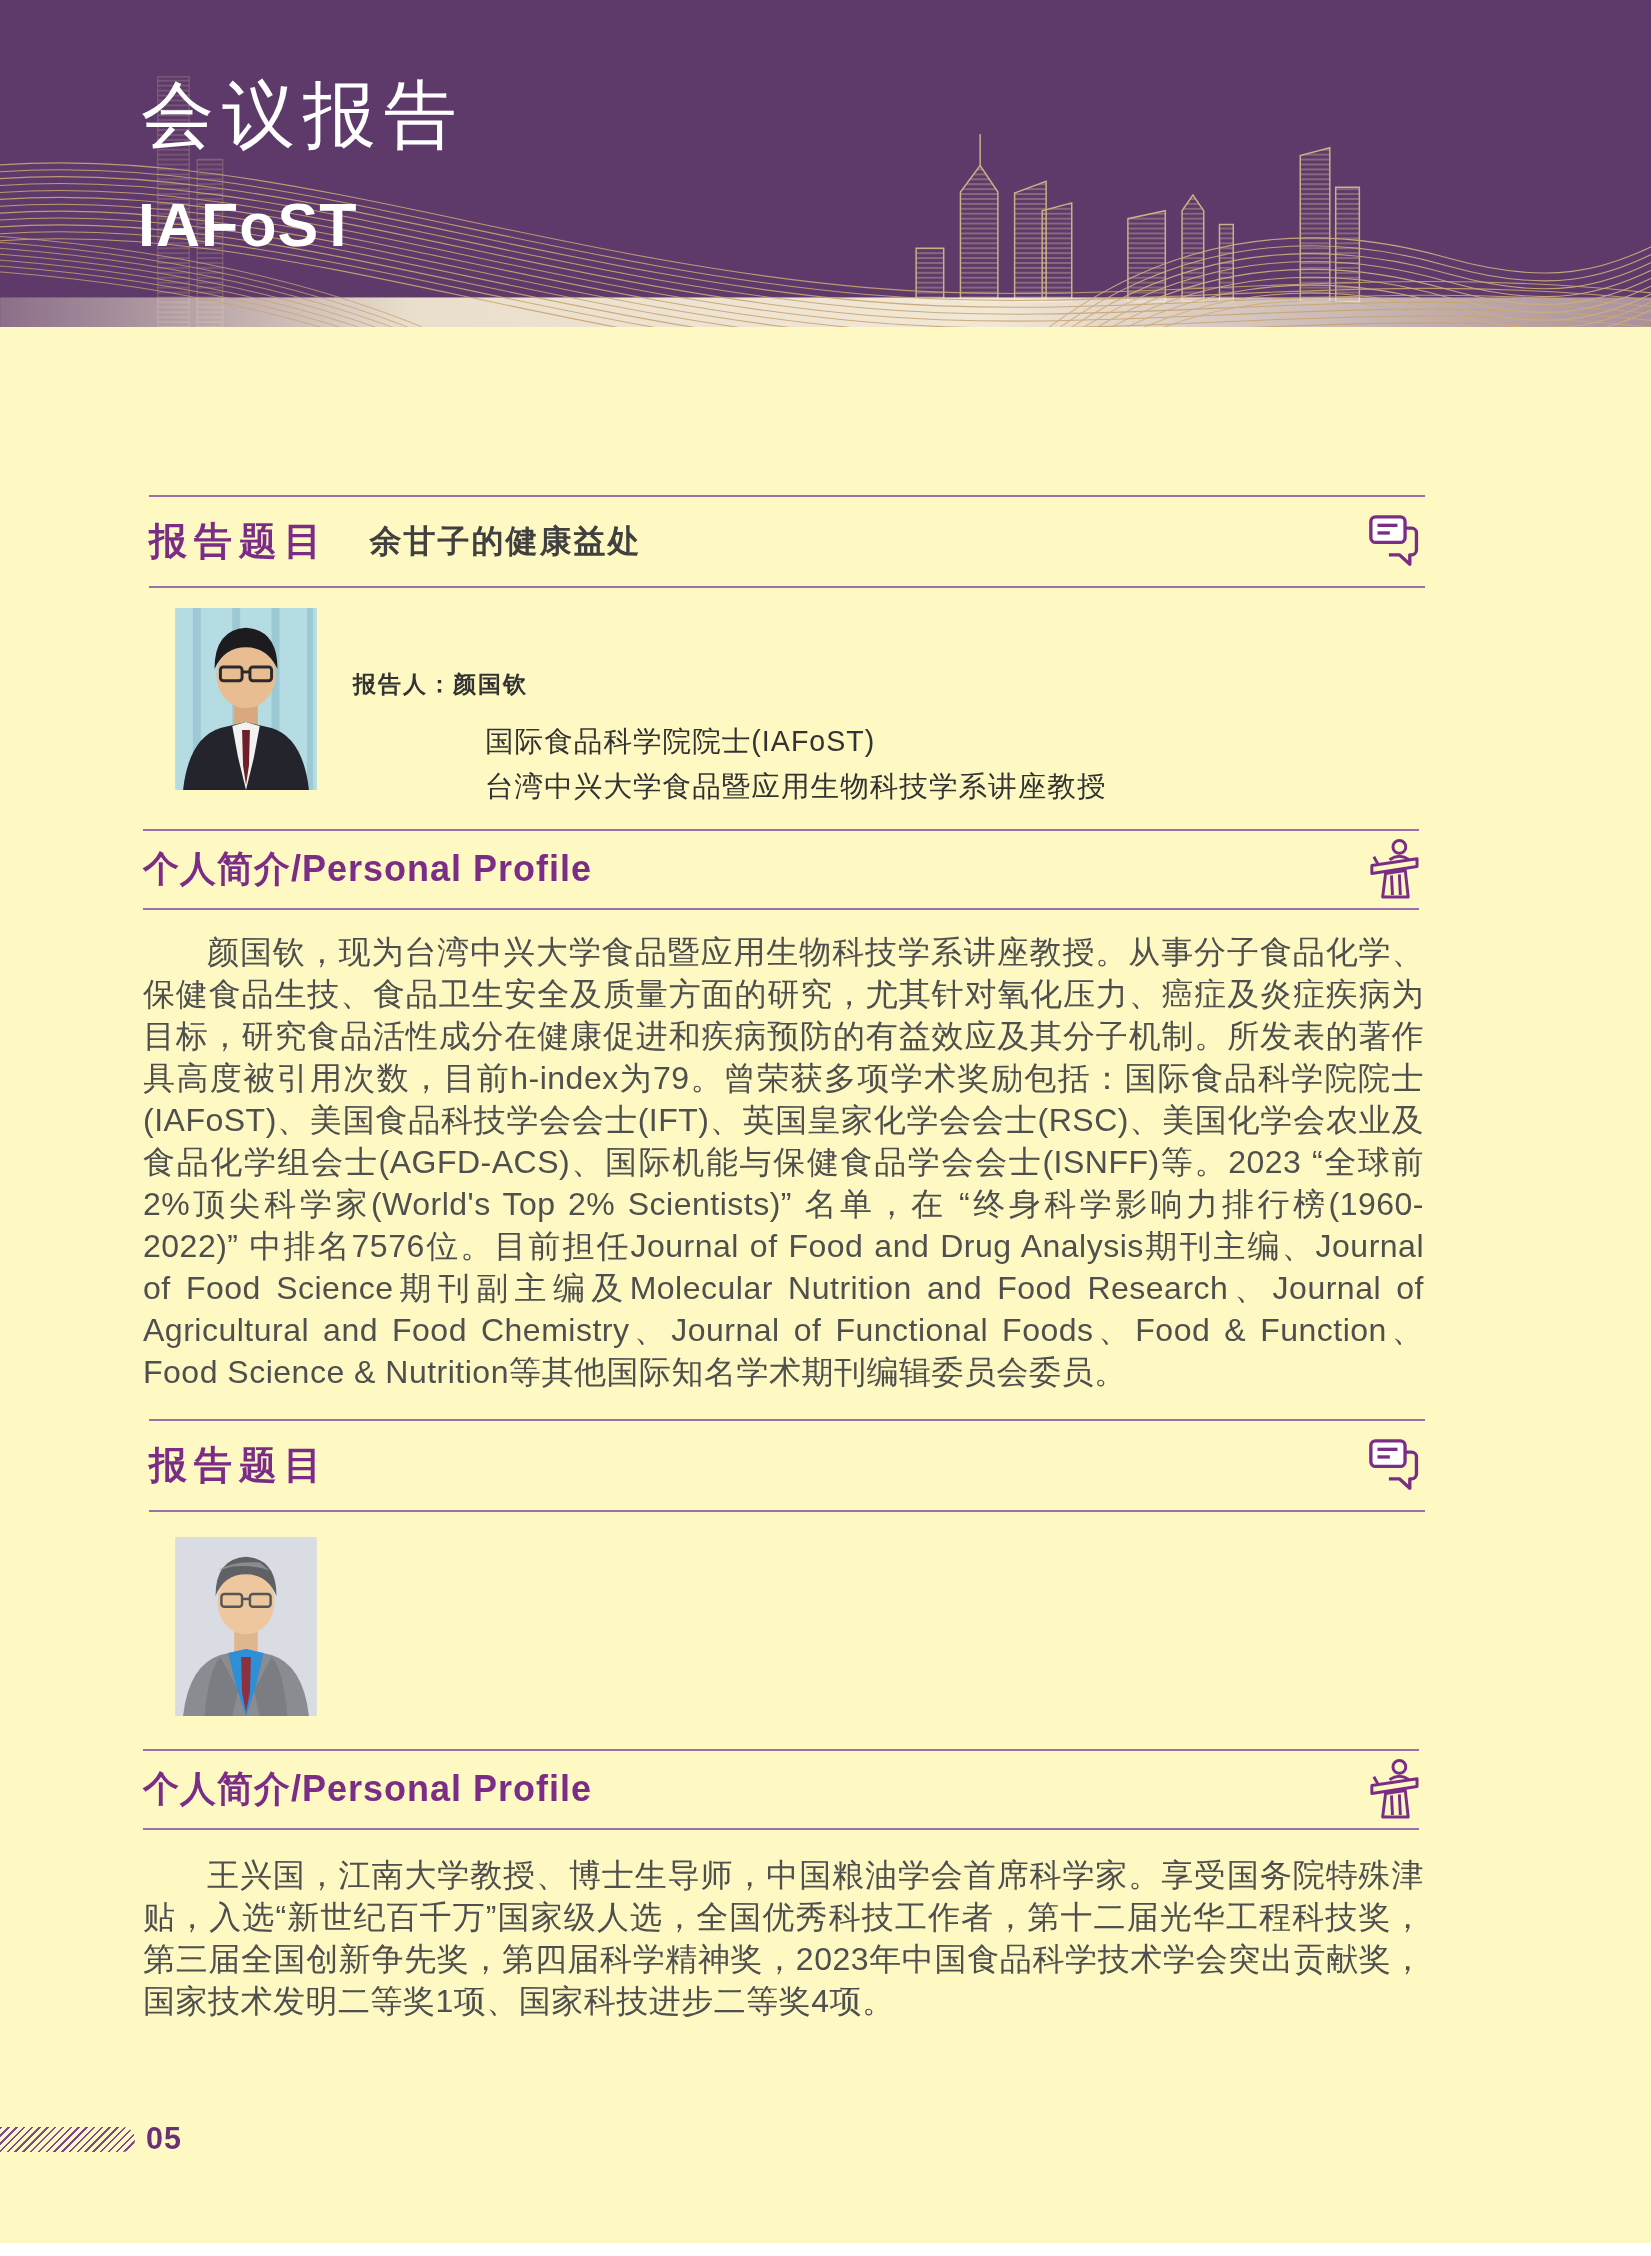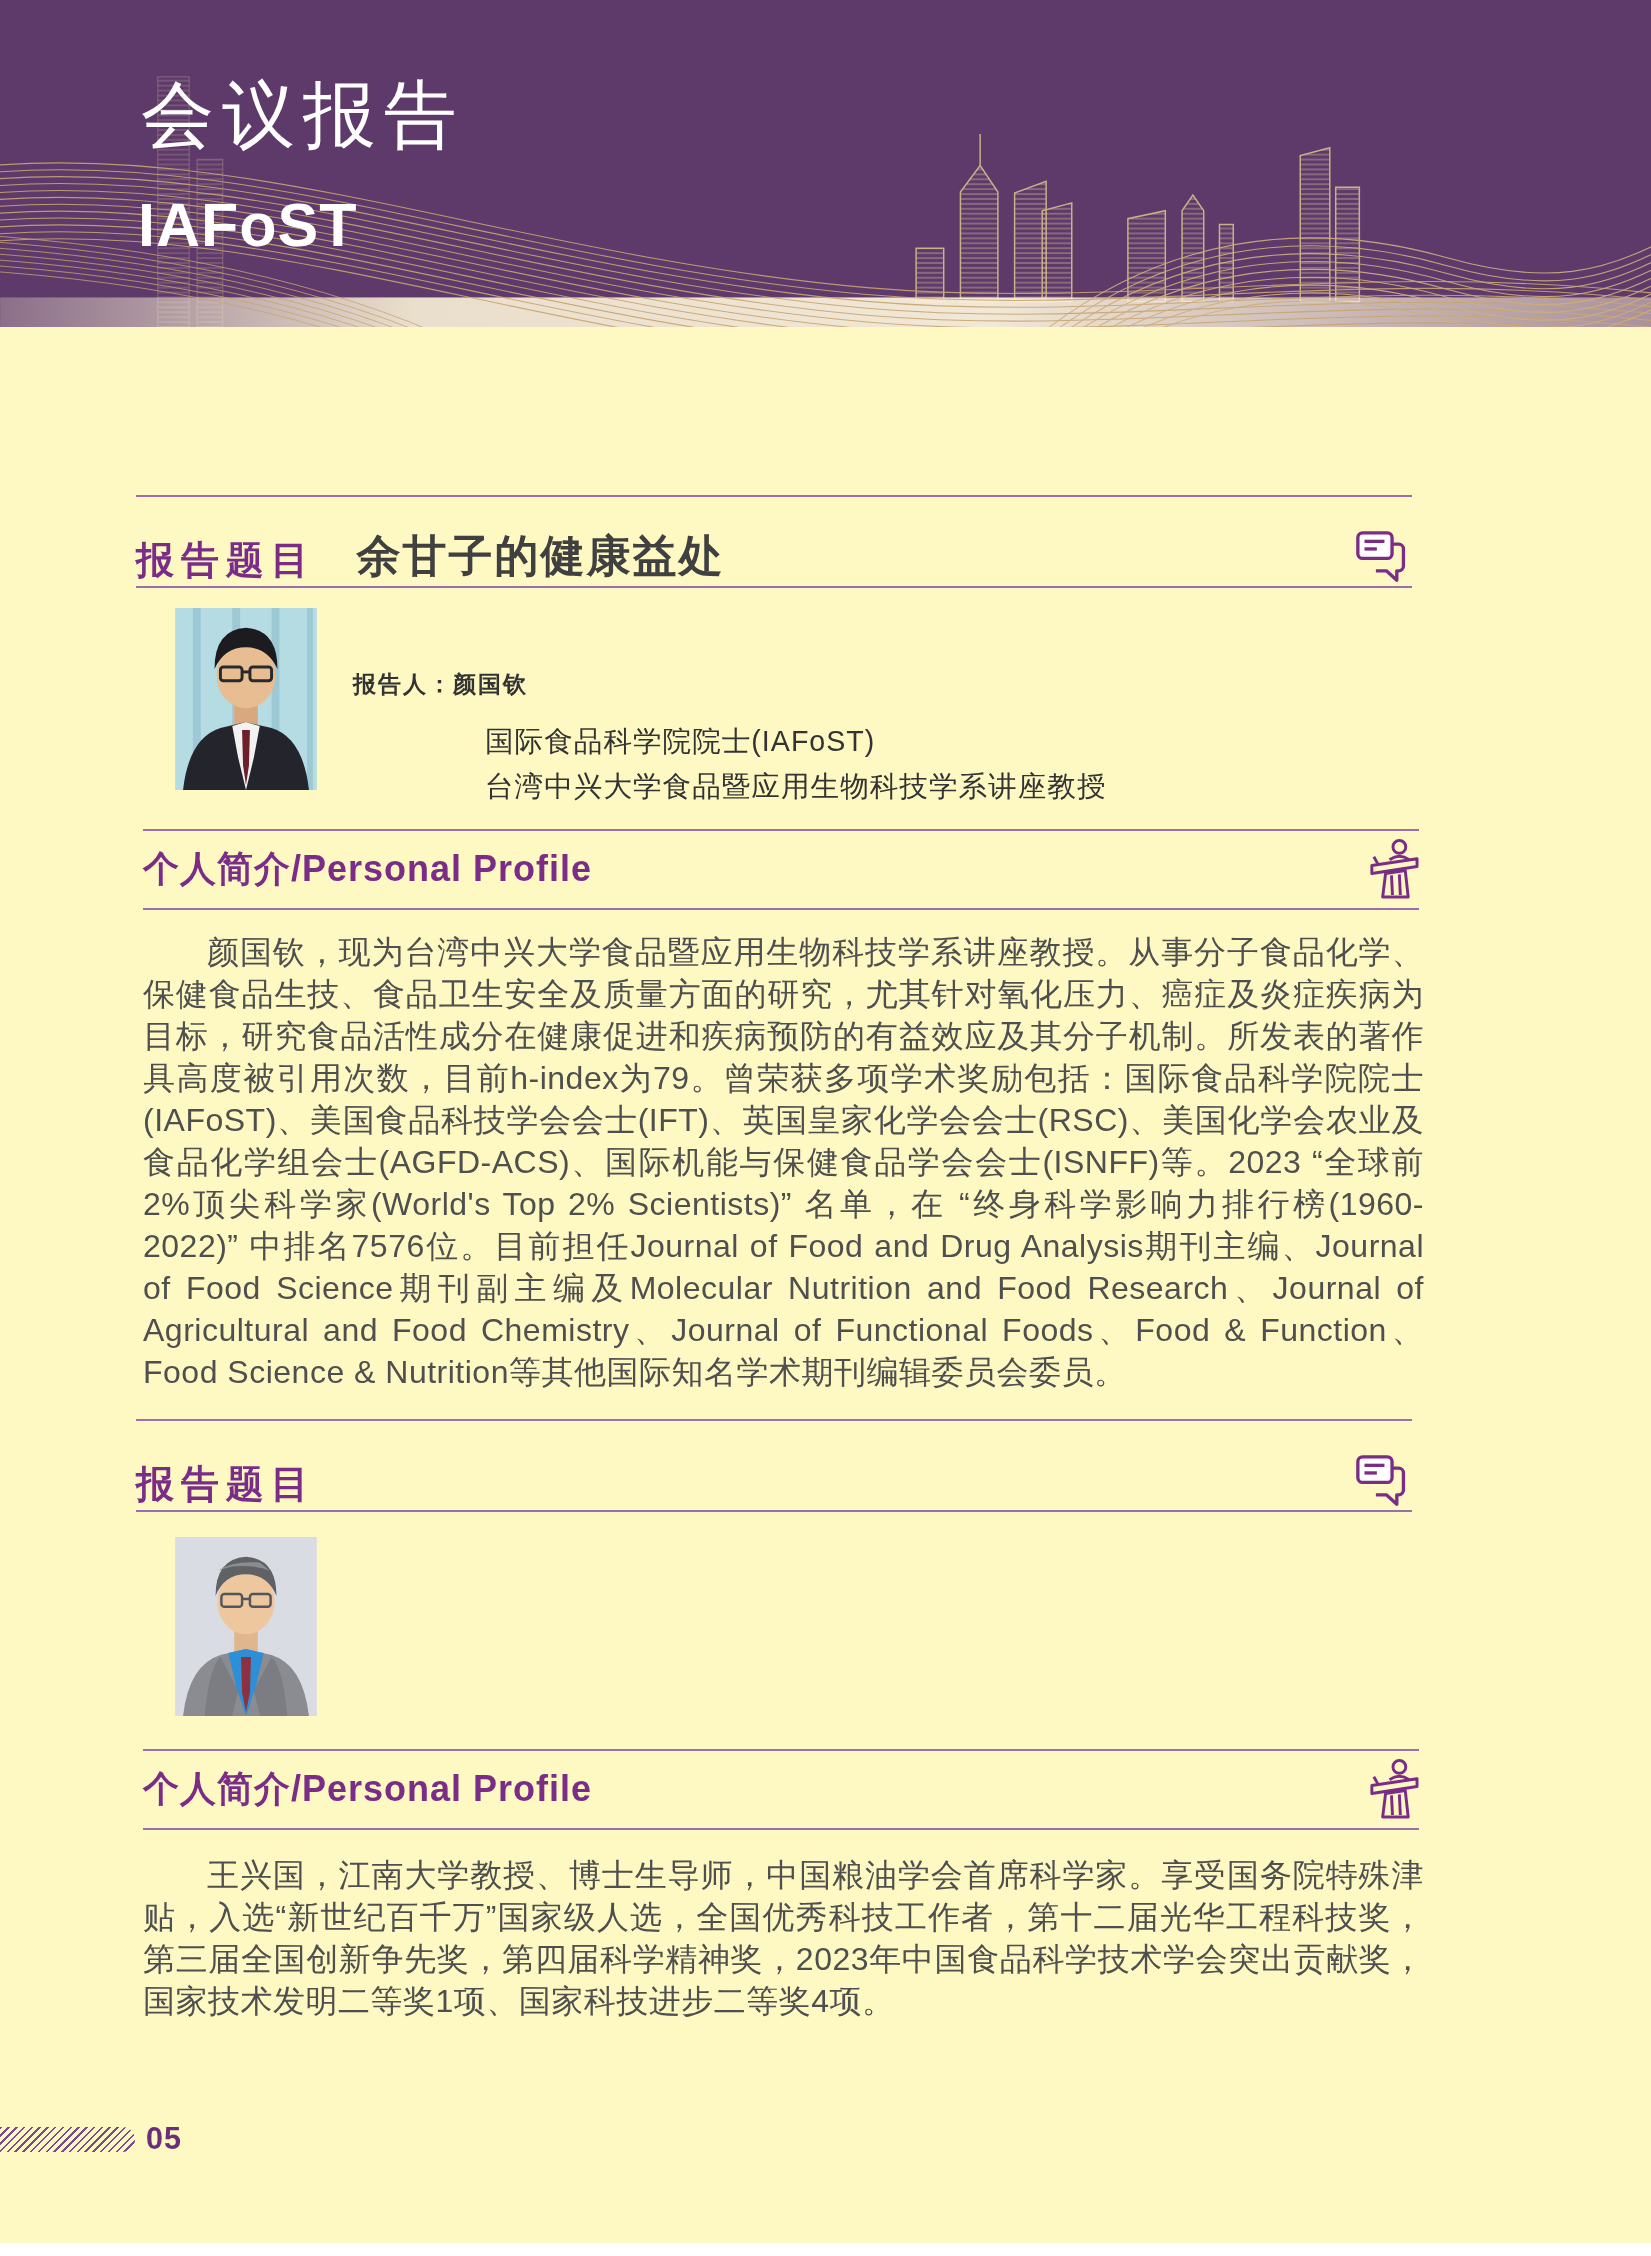--- a/index.html
+++ b/index.html
@@ -7,26 +7,26 @@
     position:relative;width:1652px;height:2243px;background:#fef9c3;overflow:hidden;
     font-family:"Liberation Sans","DejaVu Sans",sans-serif;color:#3a3a3a;
   }
   
   .banner{position:absolute;left:0;top:0;width:1652px;height:327px;background:#5e3a6b;overflow:hidden;}
   .banner-art{position:absolute;left:0;top:0;width:1652px;height:327px;}
   .title-zh{position:absolute;left:141px;top:77px;font-size:73px;line-height:1.05;color:#ffffff;font-weight:400;letter-spacing:7.9px;}
   .title-en{position:absolute;left:138px;top:195px;font-size:61px;line-height:1.0;color:#ffffff;font-weight:700;letter-spacing:1px;}
   
   .section-head{
-    position:absolute;left:136px;width:1276px;height:93px;
+    position:absolute;left:149px;width:1276px;height:93px;
     border-top:2px solid #9b6fae;border-bottom:2px solid #9b6fae;
-    display:flex;align-items:flex-end;box-sizing:border-box;
+    display:flex;align-items:center;box-sizing:border-box;
   }
   .head-label{color:#7b2c86;font-weight:700;font-size:38px;letter-spacing:6.9px;white-space:nowrap;}
-  .head-title{color:#404040;font-weight:700;font-size:44px;margin-left:41px;letter-spacing:2px;white-space:nowrap;}
+  .head-title{color:#404040;font-weight:700;font-size:32px;margin-left:41px;letter-spacing:2px;white-space:nowrap;}
   .head-icon{margin-left:auto;width:57px;height:57px;flex:0 0 auto;}
   
   .speaker-photo{position:absolute;left:175px;width:142px;overflow:hidden;}
   .speaker-info{position:absolute;left:353px;}
   .speaker-name-line{font-size:23px;font-weight:700;color:#333333;letter-spacing:2px;line-height:37px;margin-bottom:15.8px;white-space:nowrap;margin-top:31px;}
   .speaker-aff{font-size:28.6px;font-weight:400;color:#333333;letter-spacing:1px;line-height:45px;margin-left:132px;white-space:nowrap;}
   
   .profile-head{
     position:absolute;left:143px;width:1276px;height:81px;
     border-top:2px solid #9b6fae;border-bottom:2px solid #9b6fae;

